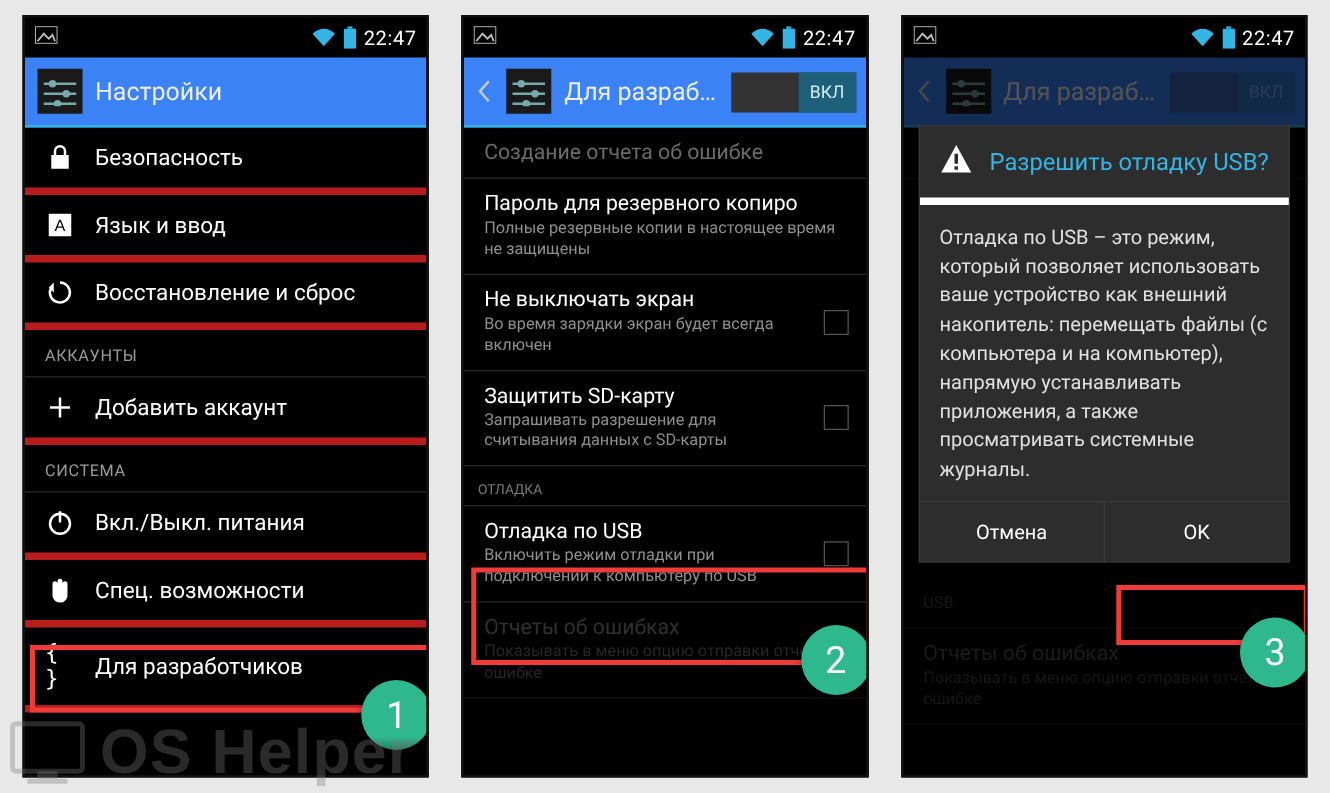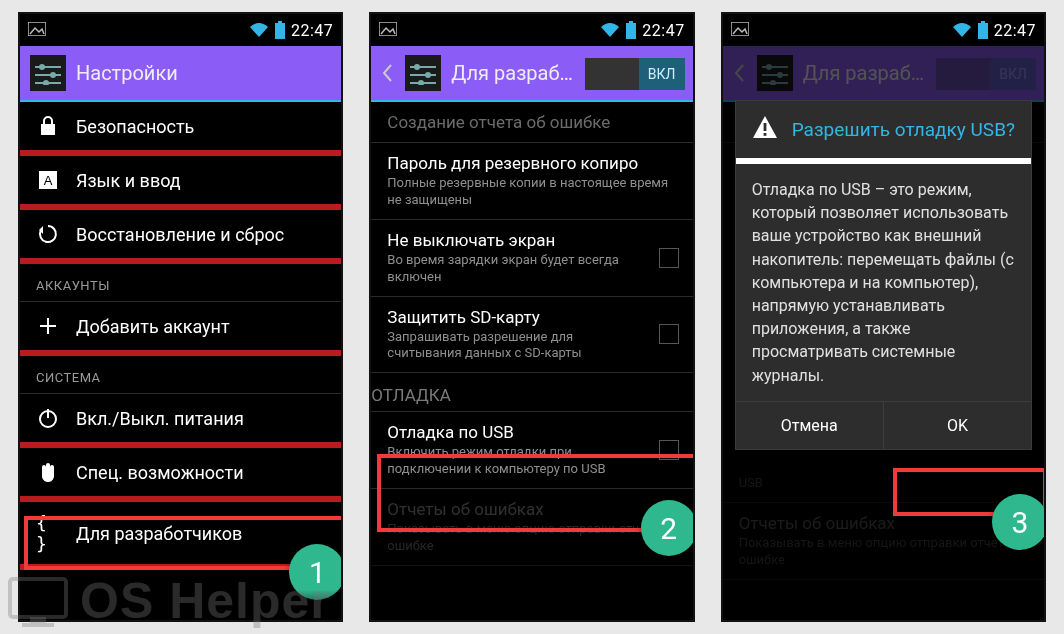--- a/index.html
+++ b/index.html
@@ -37,21 +37,21 @@
     color: #ccc;
   }
   .statusbar .left, .statusbar .right { display: flex; align-items: center; gap: 6px; }
   .statusbar .right { color: #fff; }
   .ic-wifi, .ic-batt { display: inline-flex; }
   .time { font-size: 16px; letter-spacing: 0.5px; color: #fff; }
 
   
   .appbar {
     height: 56px;
-    background: #8b5cf6;
+    background: #3b82f6;
     border-bottom: 2px solid #33b5e5;
     display: flex;
     align-items: center;
     padding: 0 10px;
     gap: 10px;
     position: relative;
   }
   .appbar.dim { opacity: 0.35; }
   .appbar .back { width: 14px; height: 56px; display:flex; align-items:center; }
   .appbar .sliders {
@@ -116,22 +116,22 @@
   .row2 .t1 { font-size: 17px; color: #fff; white-space: nowrap; overflow:hidden; text-overflow: ellipsis;}
   .row2 .t2 { font-size: 13px; color: #8f8f8f; line-height: 1.3; margin-top: 2px;}
   .row2.disabled .t1 { color: #6b6b6b; }
   .row2.disabled .t2 { color: #555; }
   .row2 .chk {
     width: 20px; height: 20px;
     border: 1px solid #555;
     flex-shrink: 0;
   }
   .section-header2 {
-    padding: 12px 0 6px;
-    font-size: 17px;
+    padding: 12px 11px 6px;
+    font-size: 11px;
     color: #7a7a7a;
     border-bottom: 1px solid #2a2a2a;
   }
 
   
   .hl {
     position: absolute;
     border: 4px solid #ef3b3a;
     pointer-events: none;
   }

